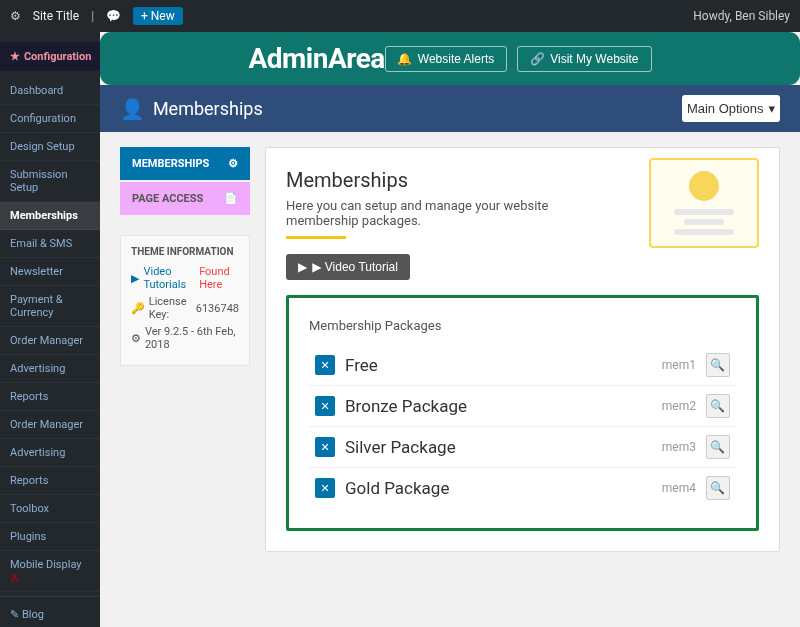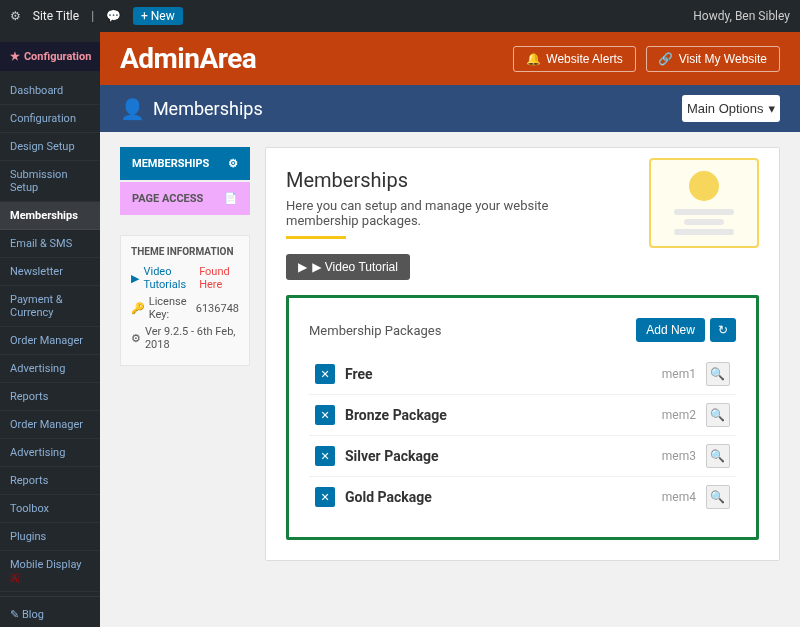--- a/index.html
+++ b/index.html
@@ -60,25 +60,26 @@
     .main-area {
       flex: 1;
       display: flex;
       flex-direction: column;
       background: #f1f1f1;
       overflow: hidden;
     }
 
     
     .header-bar {
-      background: #c2410c;
+      background: #0f766e;
       padding: 10px 20px;
       display: flex;
       align-items: center;
-      justify-content: space-between;
+      justify-content: center;
+      border-radius: 11px;
     }
     .admin-area-title {
       color: #fff;
       font-size: 28px;
       font-weight: 300;
       letter-spacing: -0.5px;
     }
     .admin-area-title span { font-weight: 700; }
     .header-buttons { display: flex; gap: 10px; }
     .header-btn {
@@ -320,23 +321,23 @@
       font-size: 11px;
       cursor: pointer;
       display: flex;
       align-items: center;
       justify-content: center;
       margin-right: 10px;
       flex-shrink: 0;
     }
     .package-name {
       flex: 1;
-      font-size: 14px;
+      font-size: 17px;
       color: #333;
-      font-weight: 700;
+      font-weight: 400;
     }
     .package-code {
       color: #999;
       font-size: 12px;
       margin-right: 10px;
     }
     .view-btn {
       background: #f1f1f1;
       border: 1px solid #ccc;
       color: #555;
@@ -481,24 +482,20 @@
           <div class="yellow-underline"></div>
 
           <button class="video-btn">
             <span>▶</span>
             <span>▶ Video Tutorial</span>
           </button>
 
           <div class="packages-section">
             <div class="packages-header">
               <span class="packages-title">Membership Packages</span>
-              <div class="packages-actions">
-                <button class="add-new-btn">Add New</button>
-                <button class="refresh-btn">↻</button>
-              </div>
             </div>
 
             <div class="package-row">
               <button class="delete-btn">✕</button>
               <span class="package-name">Free</span>
               <span class="package-code">mem1</span>
               <button class="view-btn">🔍</button>
             </div>
             <div class="package-row">
               <button class="delete-btn">✕</button>

